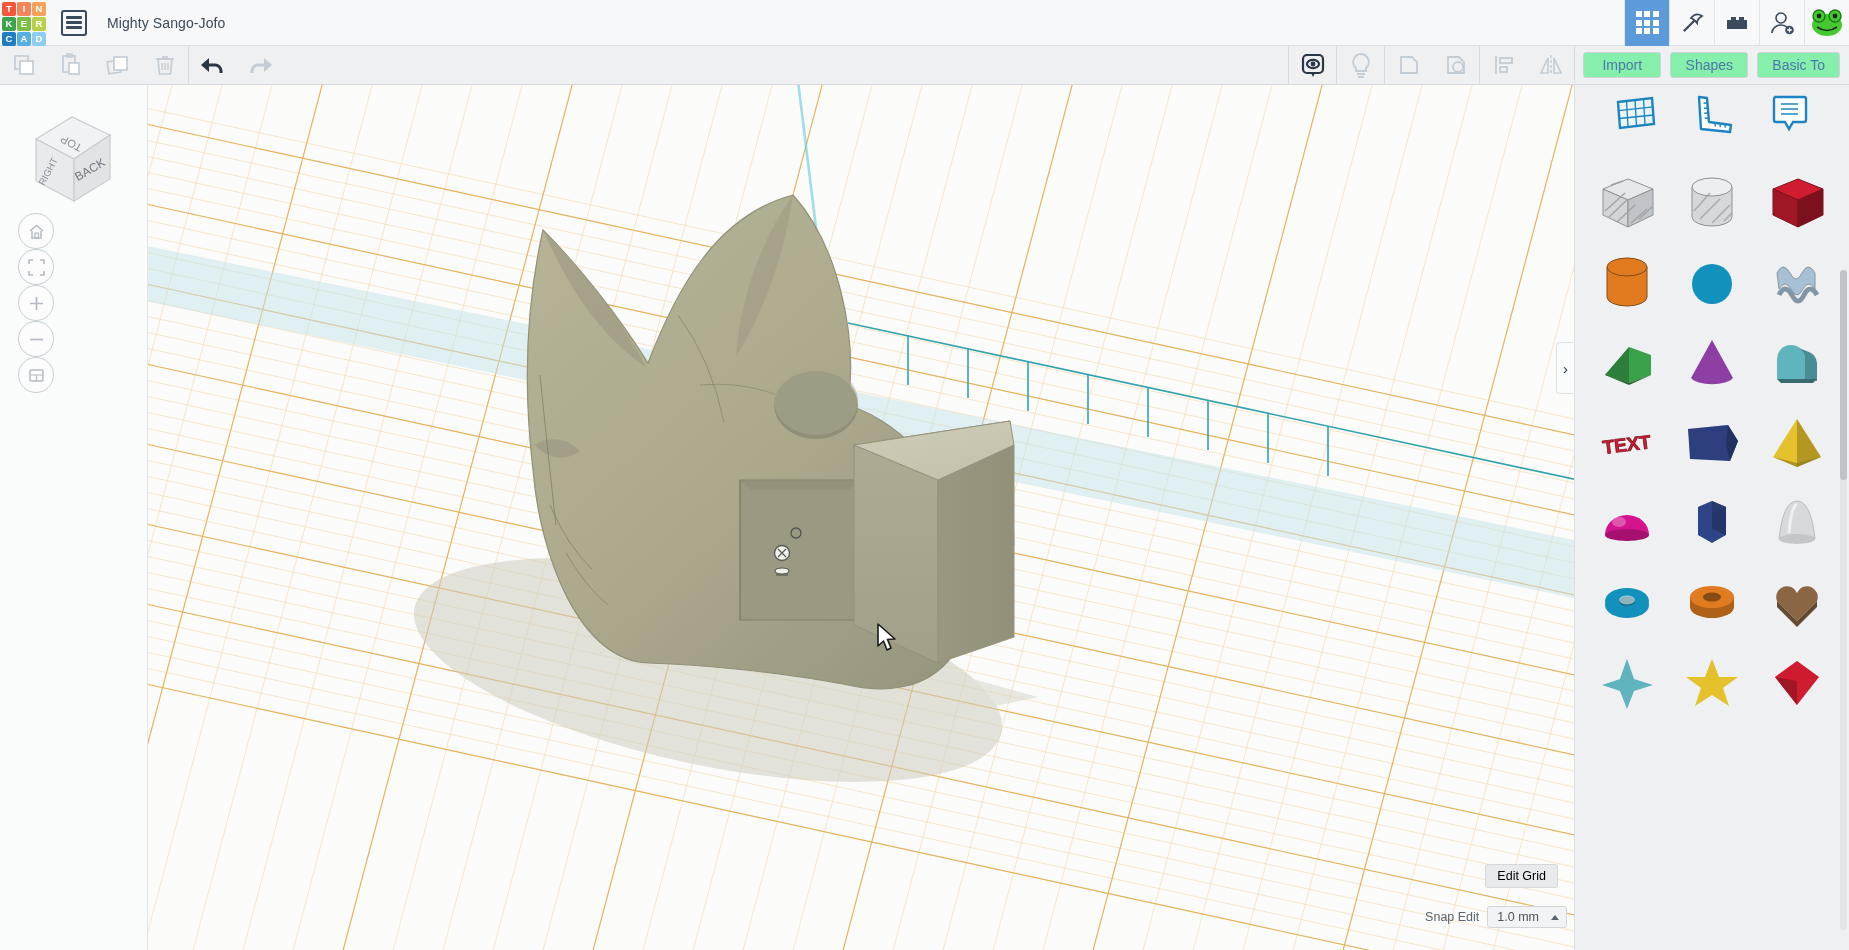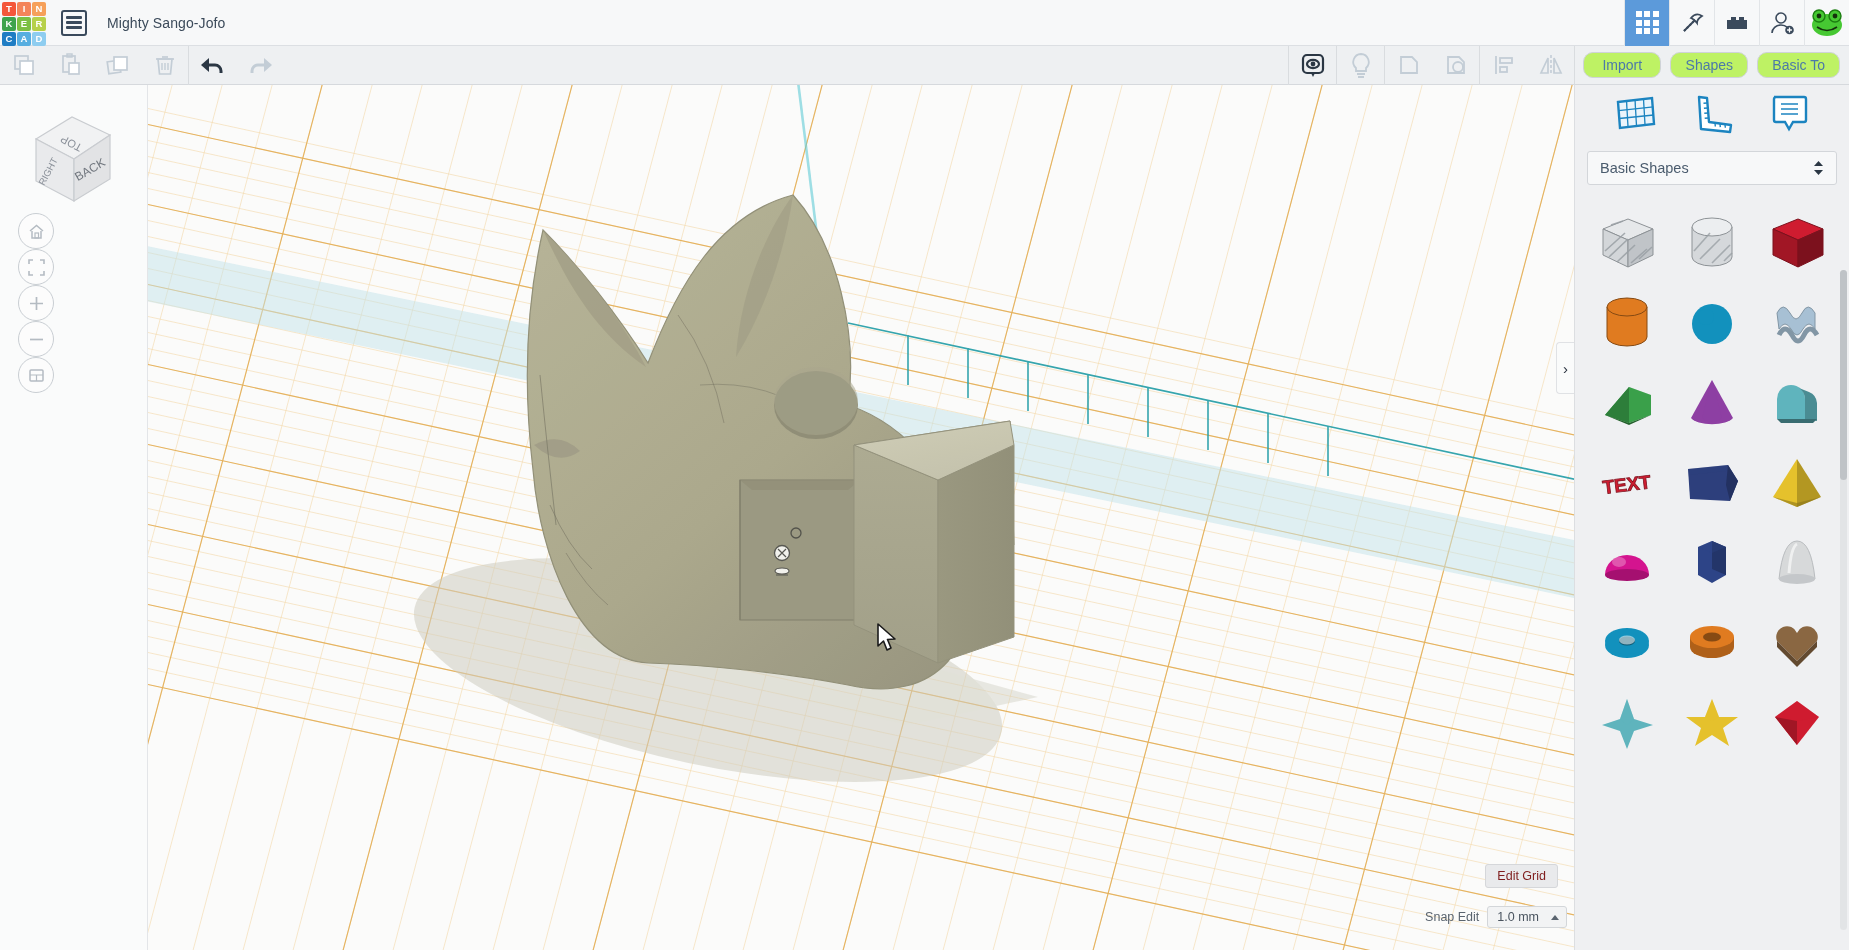--- a/index.html
+++ b/index.html
@@ -52,21 +52,21 @@
   .toolbar {
     position: absolute; left: 0; top: 46px; width: 1849px; height: 39px;
     background: #eef0f2; border-bottom: 1px solid #d6d9dd;
     display: flex; align-items: center;
   }
   .tool { width: 47px; height: 39px; display: flex; align-items: center; justify-content: center; }
   .divider { width: 1px; height: 39px; background: #d9dcdf; }
   .spacer { flex: 1; }
   .txtbtn {
     height: 26px; min-width: 78px; padding: 0 14px; margin-right: 9px;
-    background: #bef264; border: 1px solid #cfd3d8; border-radius: 10px;
+    background: #86efac; border: 1px solid #cfd3d8; border-radius: 3px;
     color: #4c79a8; font-size: 14px; display: flex; align-items: center; justify-content: center;
   }
 
   
   .canvas {
     position: absolute; left: 0; top: 85px; width: 1849px; height: 865px;
     background: #fafafa; overflow: hidden;
   }
   .leftpanel {
     position: absolute; left: 0; top: 0; width: 148px; height: 865px;
@@ -109,21 +109,21 @@
     position: absolute; right: 275px; top: 342px; width: 18px; height: 52px;
     background: #fafbfb; border: 1px solid #e0e2e5; border-right: none;
     border-radius: 4px 0 0 4px; display: flex; align-items: center; justify-content: center;
     color: #2a3340; font-size: 15px; z-index: 20;
   }
 
   
   .editgrid {
     position: absolute; right: 291px; bottom: 62px;
     background: #e9eaec; border: 1px solid #d5d7da; border-radius: 3px;
-    padding: 4px 11px; font-size: 12.5px; color: #7f1d1d;
+    padding: 4px 11px; font-size: 12.5px; color: #000000;
   }
   .snaprow {
     position: absolute; right: 282px; bottom: 22px;
     display: flex; align-items: center; gap: 8px; font-size: 12.5px; color: #5a646f;
   }
   .snapsel {
     background: #f2f3f4; border: 1px solid #d3d6d9; border-radius: 3px;
     padding: 3px 7px 3px 9px; display: flex; align-items: center; gap: 12px; color: #4a545f;
   }
   .caret-up { width: 0; height: 0; border-left: 4px solid transparent; border-right: 4px solid transparent; border-bottom: 5px solid #5a646f; }
@@ -598,29 +598,20 @@
           <path d="M8 5 h30 a2 2 0 0 1 2 2 v21 a2 2 0 0 1 -2 2 h-11 l-4 7 l-4 -7 h-9 a2 2 0 0 1 -2 -2 v-21 a2 2 0 0 1 2 -2 Z" stroke="#1c84c0" stroke-width="2.4" fill="#fff"></path>
           <g stroke="#1c84c0" stroke-width="1.5">
             <line x1="15" y1="12" x2="32" y2="12"></line>
             <line x1="15" y1="17" x2="32" y2="17"></line>
             <line x1="15" y1="22" x2="32" y2="22"></line>
           </g>
         </svg>
       </div>
     </div>
 
-    <div class="dropdown">
-      <span>Basic Shapes</span>
-      <span style="margin-left:auto; display:flex; flex-direction:column; gap:2px;">
-        <svg width="11" height="16" viewBox="0 0 11 16">
-          <path d="M5.5 1 L10 6 L1 6 Z" fill="#2b3744"></path>
-          <path d="M5.5 15 L10 10 L1 10 Z" fill="#2b3744"></path>
-        </svg>
-      </span>
-    </div>
 
     <div class="shapes" id="shapes">
         <div class="shape-cell" title="Box Hole">
           <svg width="64" height="64" viewBox="0 0 64 64">
             <polygon points="8,18 33,8 58,18 33,29" fill="#e6e8ea" stroke="#8d9296"></polygon>
              <polygon points="8,18 8,44 33,56 33,29" fill="#d3d6d9" stroke="#8d9296"></polygon>
              <polygon points="58,18 58,44 33,56 33,29" fill="#c0c4c8" stroke="#8d9296"></polygon>
             <g stroke="#9aa0a5" stroke-width="1.6" opacity="0.85">
       <line x1="10" y1="40" x2="30" y2="22"></line>
               <line x1="14" y1="46" x2="33" y2="28"></line>

